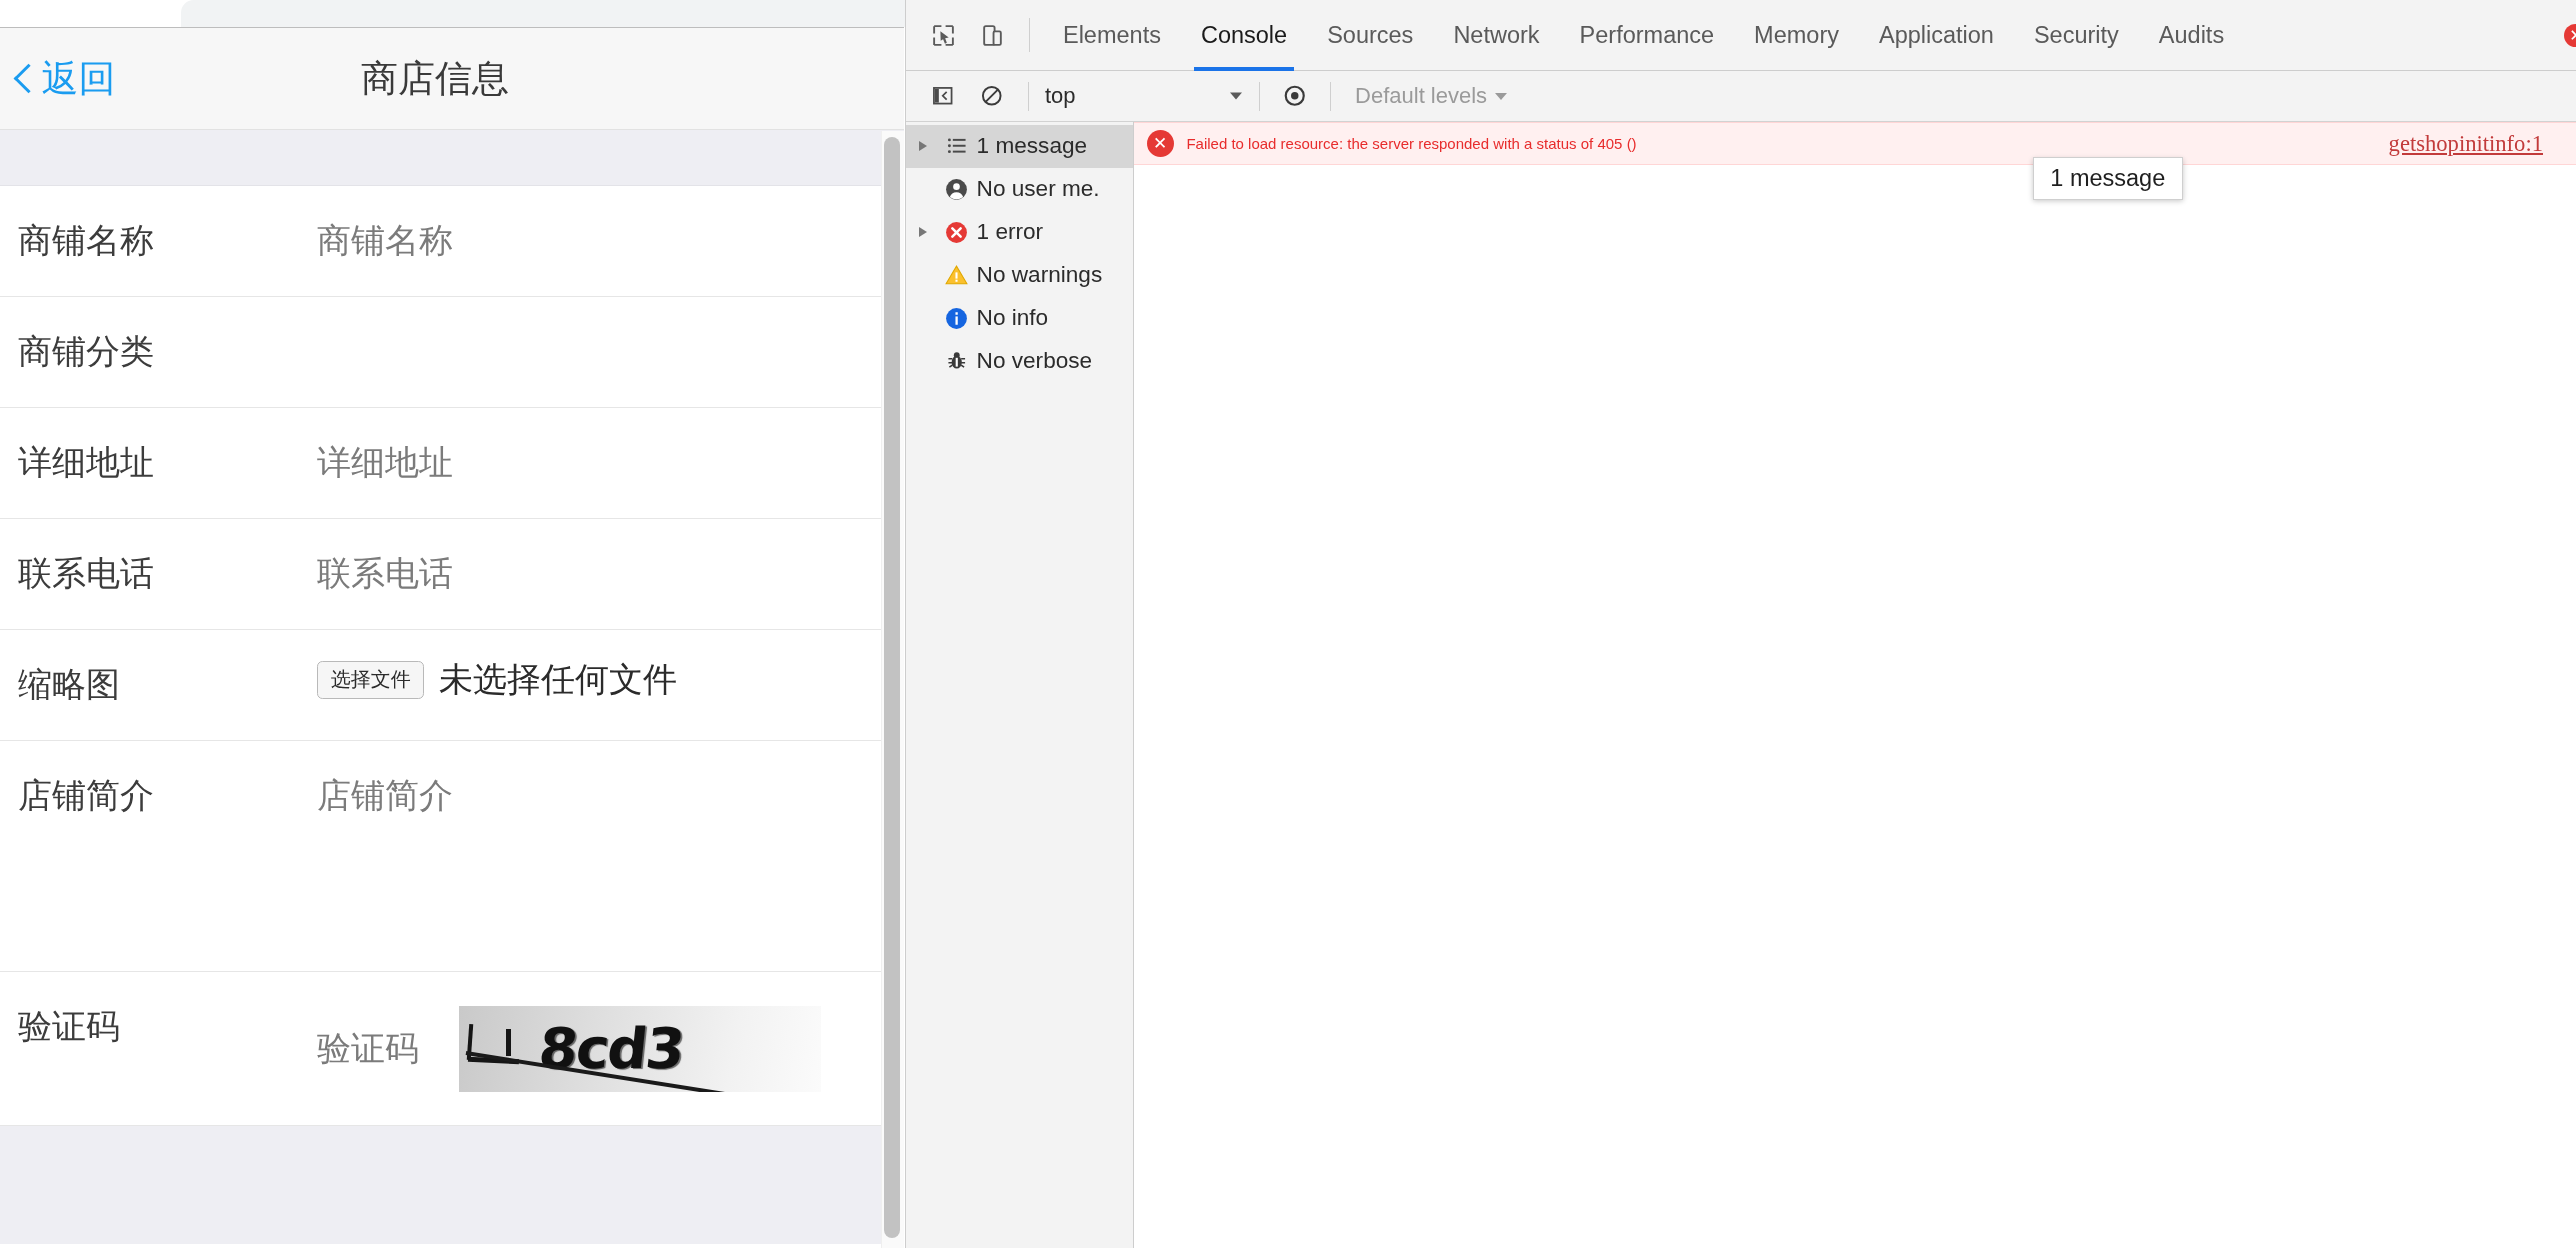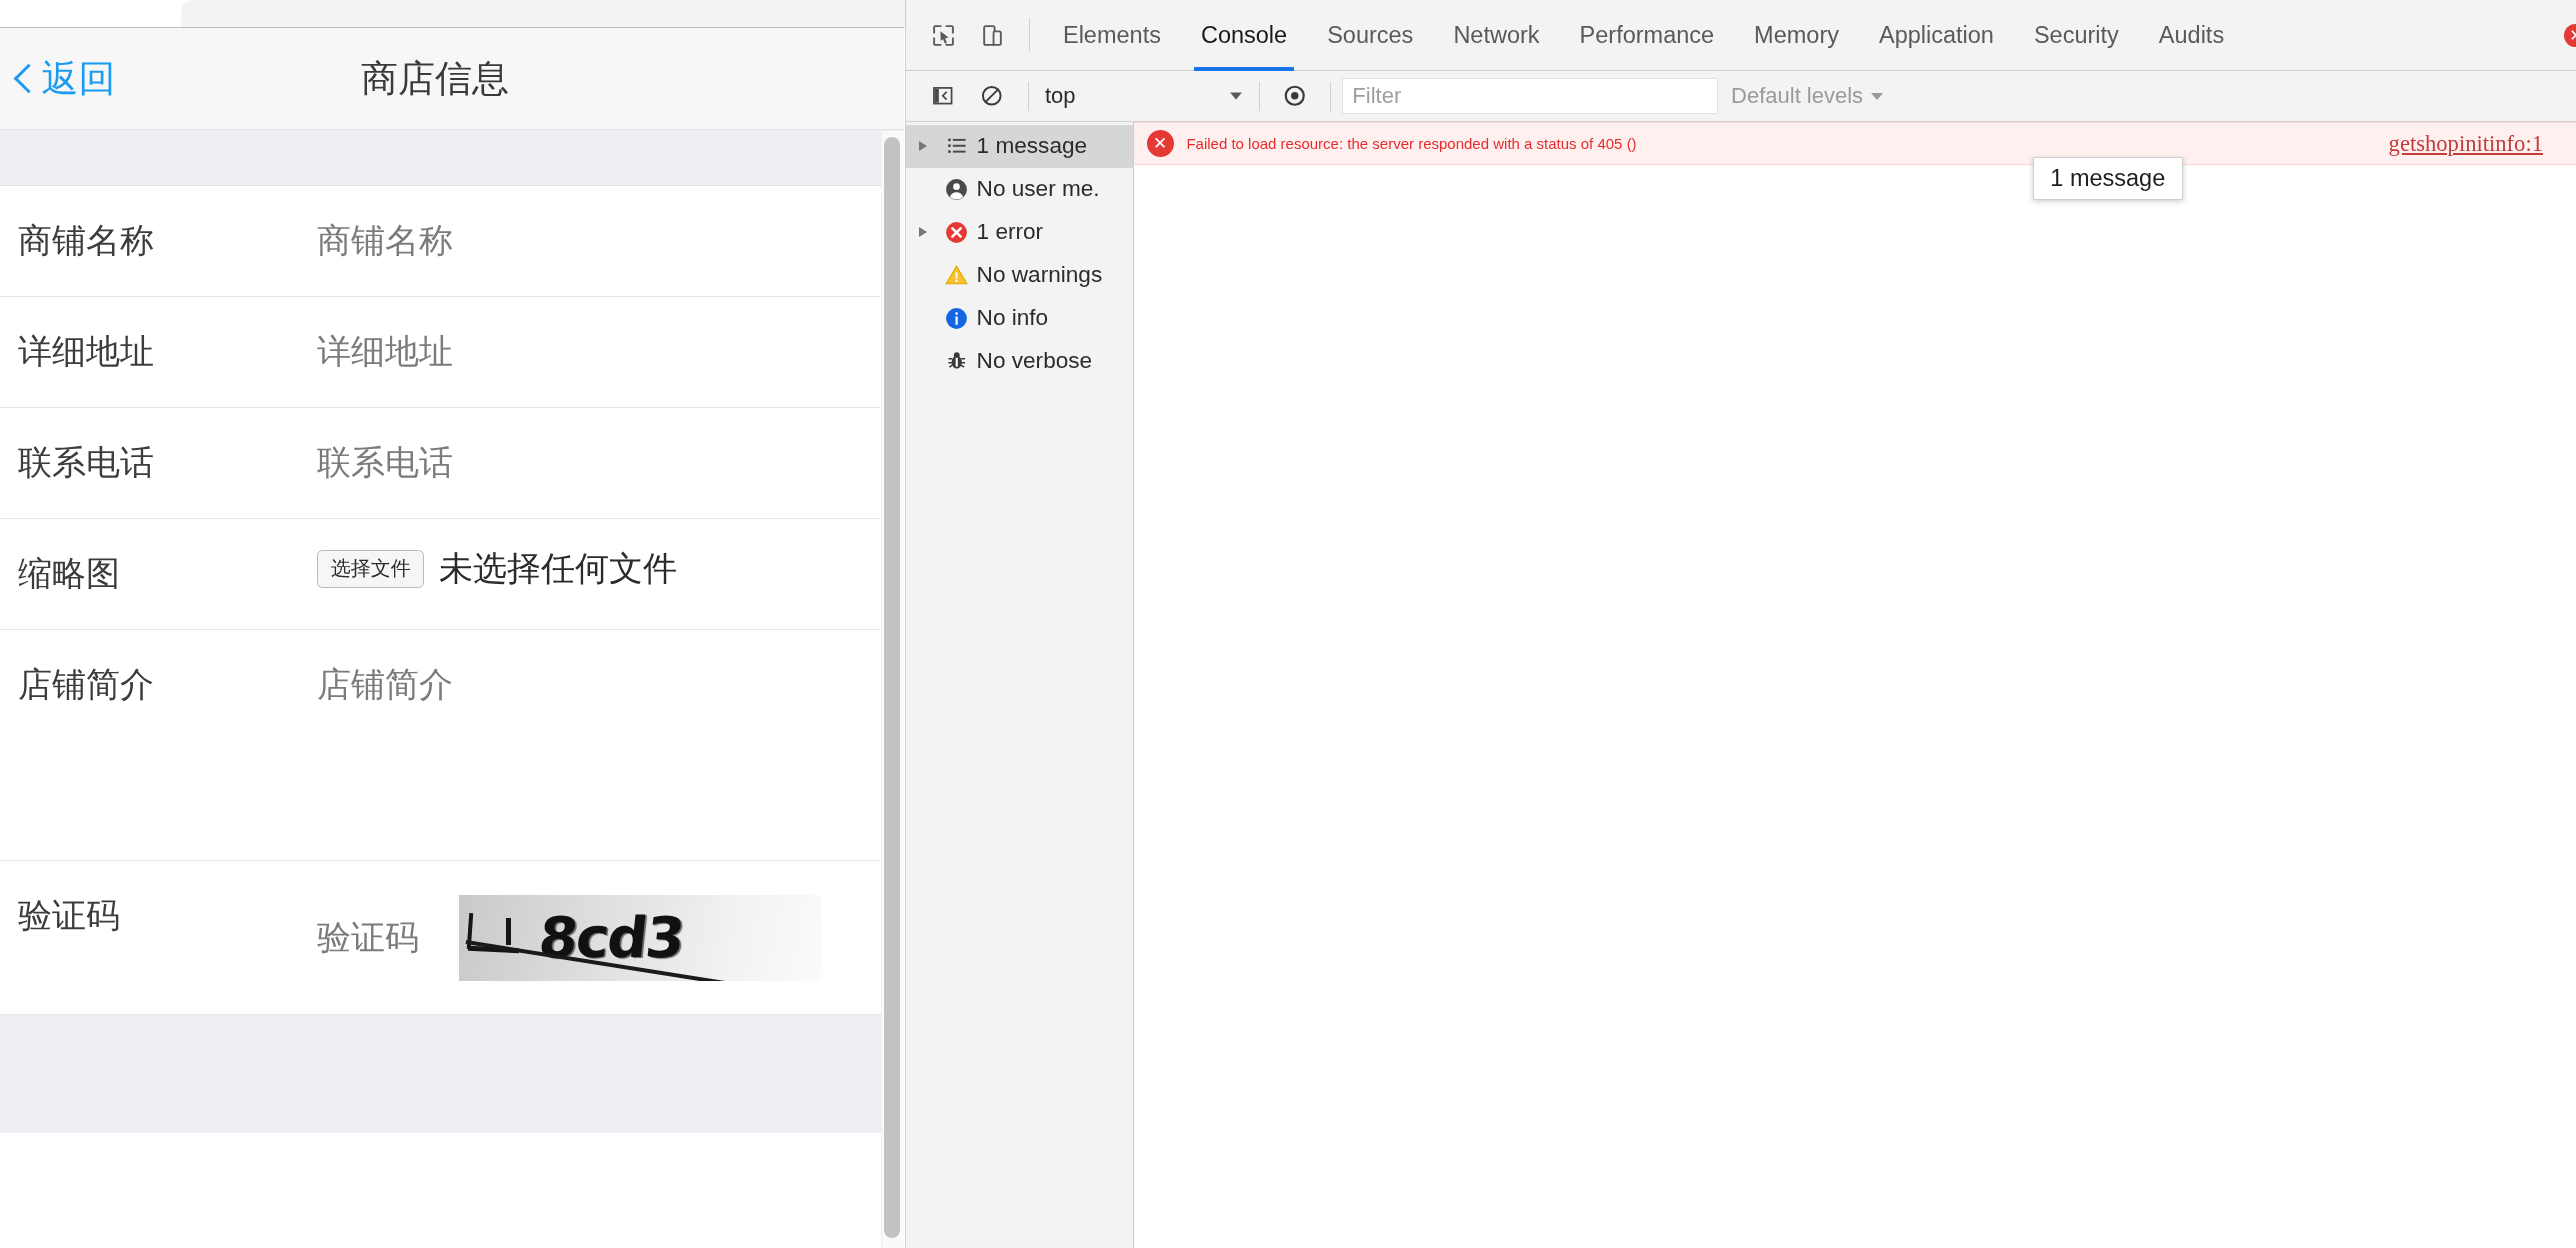--- a/index.html
+++ b/index.html
@@ -410,20 +410,24 @@
 
     <div class="gap-band"></div>
 
     <div class="form-list">
 
       <div class="form-row">
         <div class="lbl">商铺名称</div>
         <div class="fld">商铺名称</div>
       </div>
 
+      <div class="form-row blank">
+        <div class="lbl">商铺分类</div>
+        <div class="fld"></div>
+      </div>
 
 
       <div class="form-row">
         <div class="lbl">详细地址</div>
         <div class="fld">详细地址</div>
       </div>
 
       <div class="form-row">
         <div class="lbl">联系电话</div>
         <div class="fld">联系电话</div>
@@ -526,21 +530,20 @@
         <span class="caret"></span>
       </div>
       <div class="fb-sep"></div>
       <div class="dt-iconbtn">
         <svg width="23.5" height="23.5" viewBox="0 0 24 24">
           <circle cx="12" cy="12" r="9.2" stroke="#3a3a3a" stroke-width="2.2" fill="none"></circle>
           <circle cx="12" cy="12" r="3.8" fill="#3a3a3a"></circle>
         </svg>
       </div>
       <div class="fb-sep"></div>
-      <input class="filter-input" type="text" placeholder="Filter" style="">
       <div class="levels">
         <span>Default levels</span>
         <span class="caret2"></span>
       </div>
       <div class="gear-wrap">
         <div class="gear-sep"></div>
         <div class="gear">
           <svg width="27" height="27" viewBox="0 0 24 24">
             <path fill="#4a4a4a" d="M19.4 13a7.6 7.6 0 0 0 0-2l2-1.6-2-3.4-2.4 1a7.5 7.5 0 0 0-1.7-1l-.4-2.6h-3.8l-.4 2.6a7.5 7.5 0 0 0-1.7 1l-2.4-1-2 3.4L6.6 11a7.6 7.6 0 0 0 0 2l-2 1.6 2 3.4 2.4-1a7.5 7.5 0 0 0 1.7 1l.4 2.6h3.8l.4-2.6a7.5 7.5 0 0 0 1.7-1l2.4 1 2-3.4z"></path>
             <circle cx="12" cy="12" r="3" fill="#f3f3f3"></circle>

